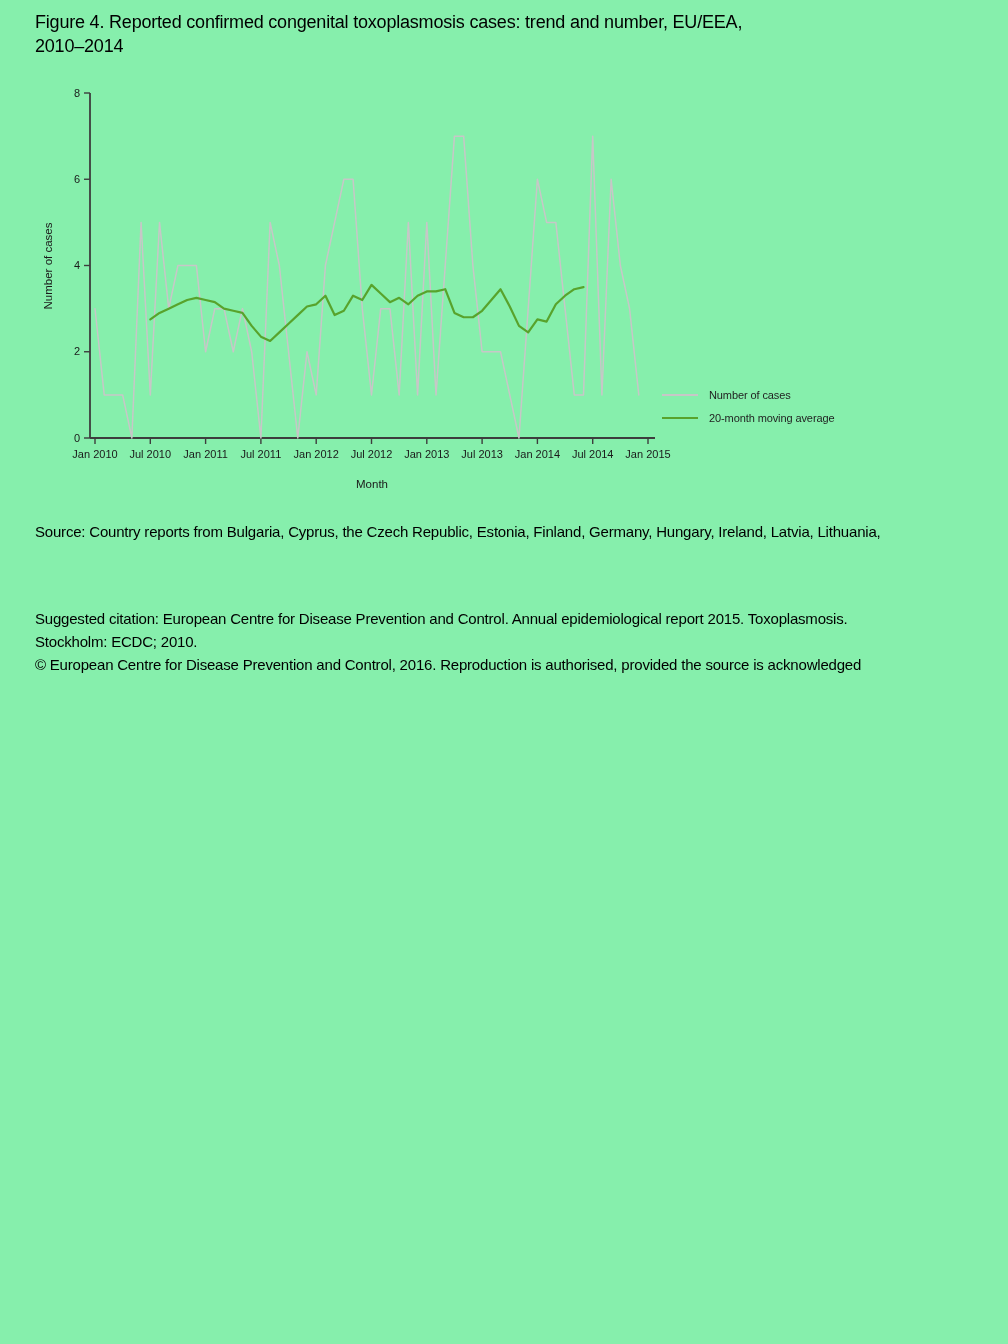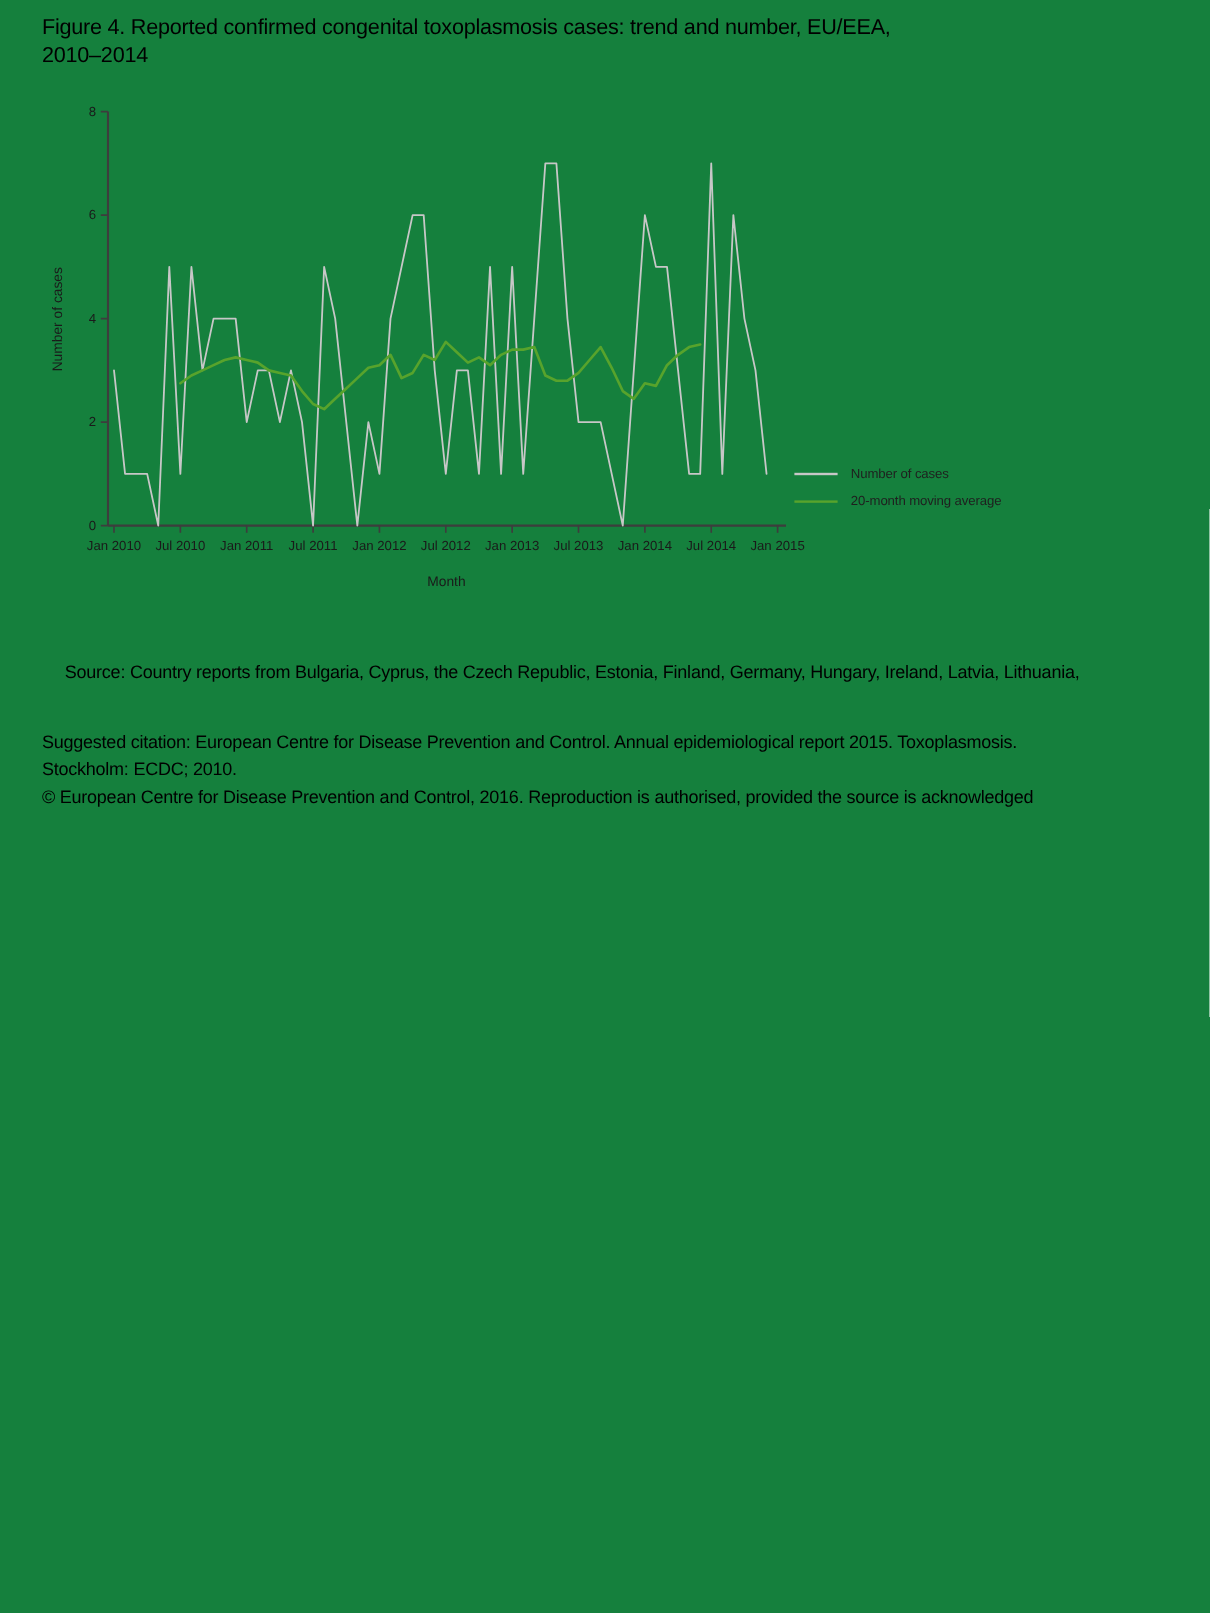--- a/index.html
+++ b/index.html
@@ -1,20 +1,20 @@
 <!DOCTYPE html>
 <html><head>
 <meta charset="utf-8">
 <style>
   html,body{margin:0;padding:0;background:#fff;}
   .page{
     position:relative;
     width:1008px;
     height:1344px;
-    background:#15803d;
+    background:#86efac;
     font-family:"Liberation Sans","DejaVu Sans",sans-serif;
     overflow:hidden;
   }
   .fig-title{
     position:absolute;
     left:35px;
     top:10px;
     width:910px;
     font-size:18px;
     line-height:24px;
@@ -52,21 +52,21 @@
   }
   .body-text{
     position:absolute;
     left:35px;
     width:955px;
     font-size:15px;
     line-height:23px;
     letter-spacing:-0.2px;
     color:#000;
   }
-  .source-block{ top:549px;margin-left:19px; }
+  .source-block{ top:520px; }
   .citation-block{ top:607px; }
 </style>
 </head>
 <body>
 
 <div class="page">
 
   <div class="fig-title">
     <div>Figure 4. Reported confirmed congenital toxoplasmosis cases: trend and number, EU/EEA,</div>
     <div>2010–2014</div>

